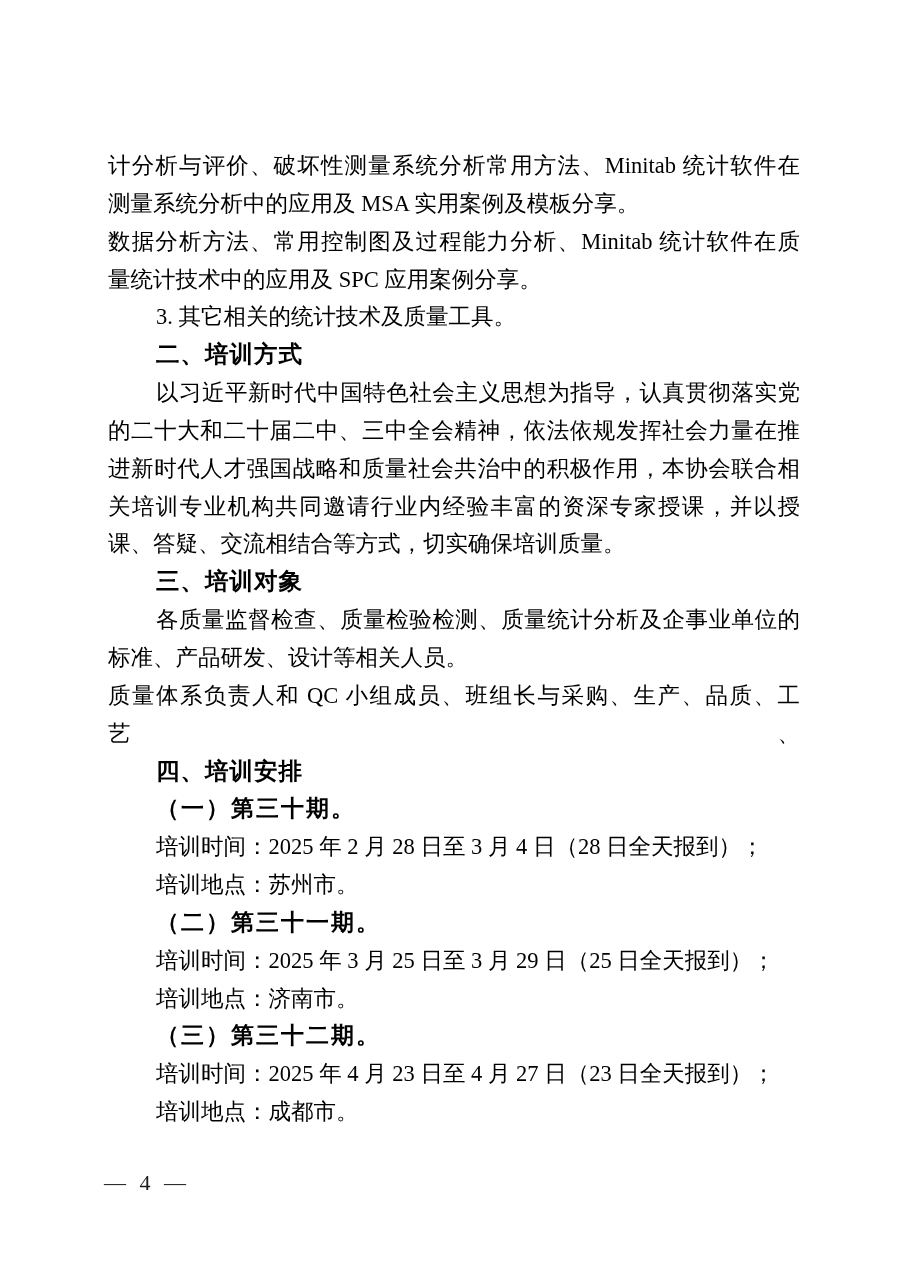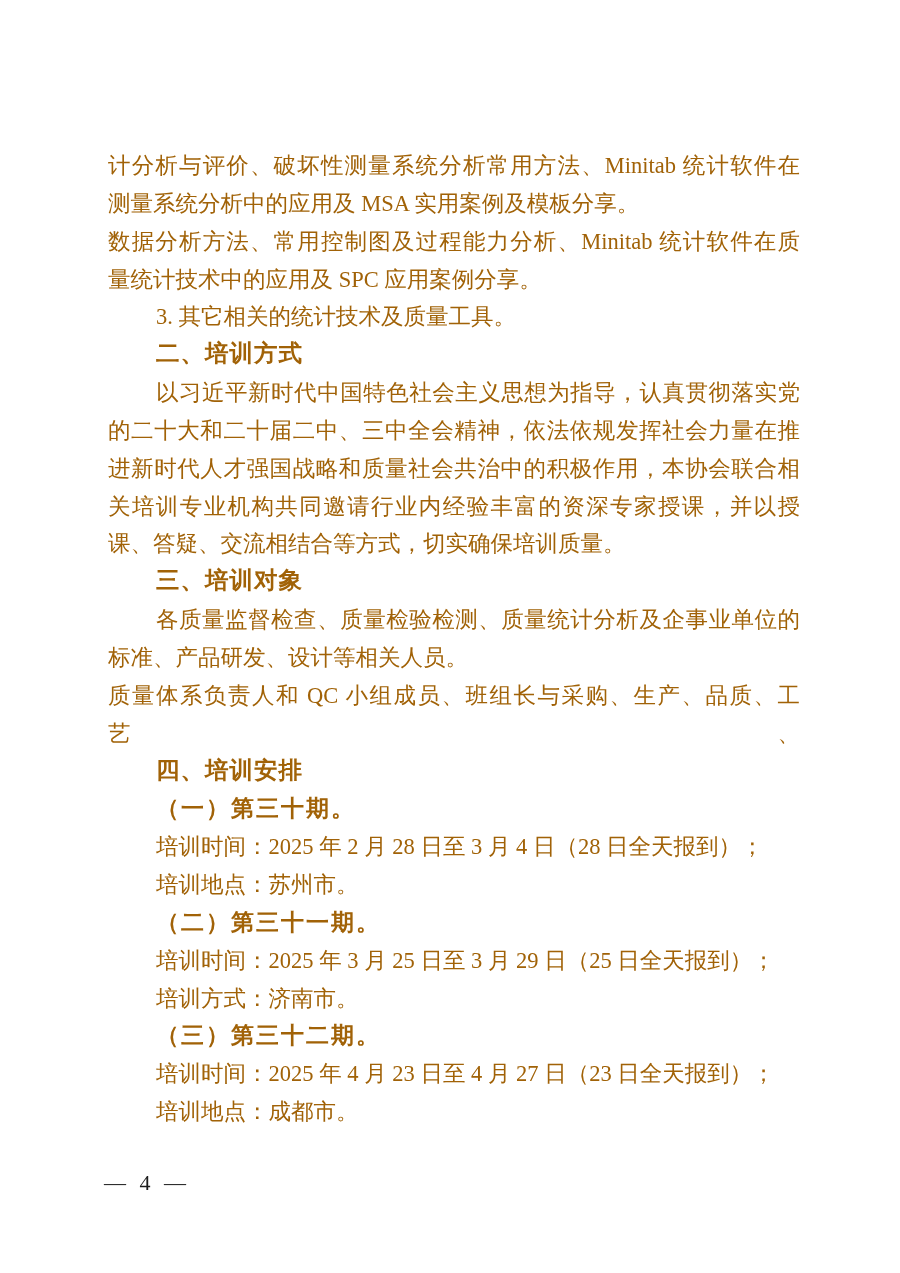--- a/index.html
+++ b/index.html
@@ -20,36 +20,36 @@
     position: absolute;
     left: 108px;
     top: 147px;
     width: 692px;
   }
   .line {
     line-height: 37.85px;
     font-size: 22.5px;
     white-space: nowrap;
     font-family: "Liberation Serif", serif;
-    color: #a16207;
+    color: #000000;
   }
   
   .line.justify {
     white-space: normal;
     text-align: justify;
     text-align-last: justify;
   }
   .line.left {
     text-align: left;
   }
   .line.indent {
     padding-left: 48px;
   }
   .line.heading {
-    font-family: Liberation Mono, monospace;
+    font-family: Liberation Sans, sans-serif;
     font-weight: 700;
     font-size: 23.5px;
     letter-spacing: 1px;
   }
   .line.subheading {
     font-family: "Liberation Serif", serif;
     font-weight: 700;
     font-size: 23px;
     letter-spacing: 2px;
   }
@@ -83,21 +83,21 @@
     <div class="line heading indent">三、培训对象</div>
     <div class="line justify indent">各质量监督检查、质量检验检测、质量统计分析及企事业单位的</div>
     <div class="line left">标准、产品研发、设计等相关人员。</div>
     <div class="line justify">质量体系负责人和 QC 小组成员、班组长与采购、生产、品质、工艺、</div>
     <div class="line heading indent">四、培训安排</div>
     <div class="line subheading indent">（一）第三十期。</div>
     <div class="line left indent">培训时间：2025 年 2 月 28 日至 3 月 4 日（28 日全天报到）；</div>
     <div class="line left indent">培训地点：苏州市。</div>
     <div class="line subheading indent">（二）第三十一期。</div>
     <div class="line left indent">培训时间：2025 年 3 月 25 日至 3 月 29 日（25 日全天报到）；</div>
-    <div class="line left indent">培训方式：济南市。</div>
+    <div class="line left indent">培训地点：济南市。</div>
     <div class="line subheading indent">（三）第三十二期。</div>
     <div class="line left indent">培训时间：2025 年 4 月 23 日至 4 月 27 日（23 日全天报到）；</div>
     <div class="line left indent">培训地点：成都市。</div>
   </main>
 
   <div class="page-number">— 4 —</div>
 
 </div>
 
 </body></html>

